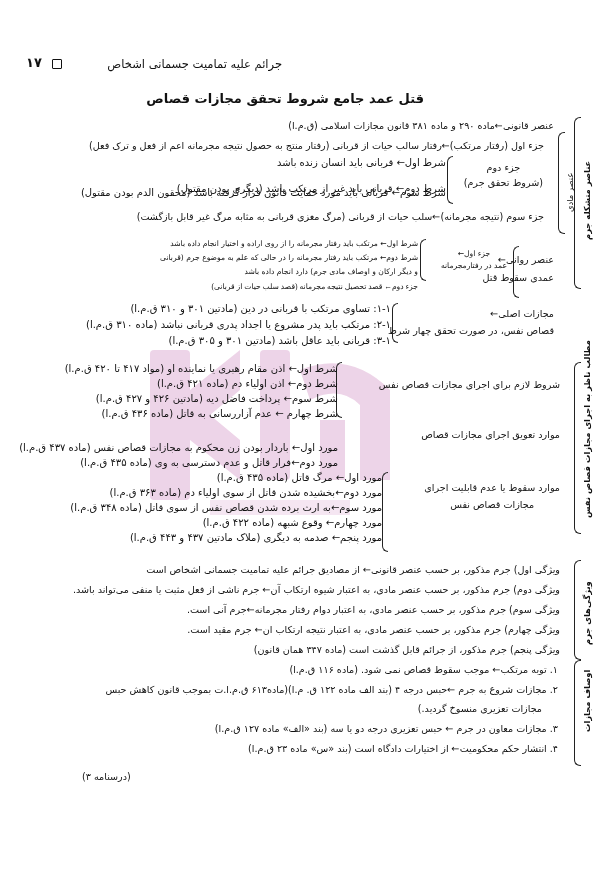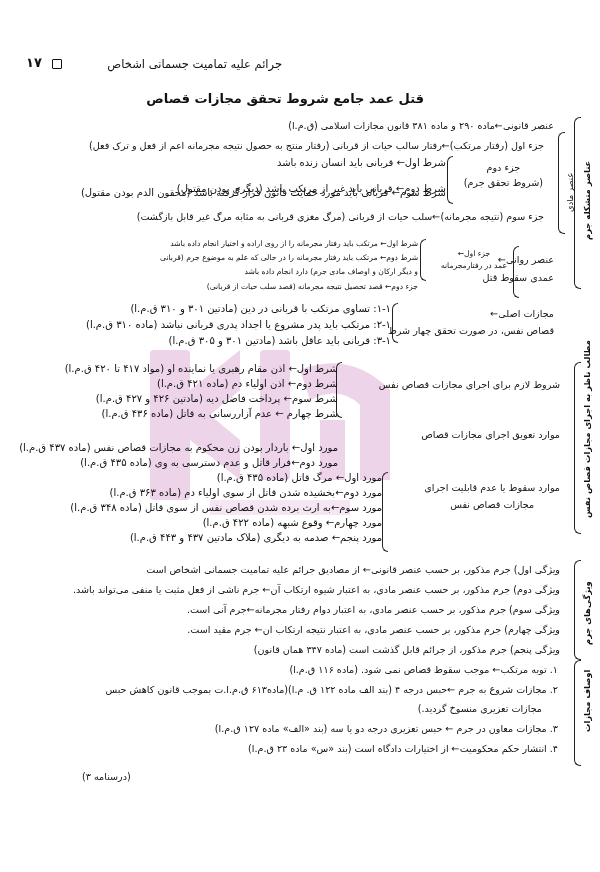--- a/index.html
+++ b/index.html
@@ -68,21 +68,21 @@
 </div>
 <div class="braceL" style="left:513px; top:246px; width:5px; height:50px;"></div>
 <div class="abs rtl t8" style="right:93px; top:250px; text-align:center;">
   <div>جزء اول←</div>
   <div style="margin-top:4px;">عمد در رفتارمجرمانه</div>
 </div>
 <div class="braceL" style="left:420px; top:239px; width:5px; height:40px;"></div>
 <div class="abs rtl t8" style="right:182px; top:240px;">شرط اول← مرتکب باید رفتار مجرمانه را از روی اراده و اختیار انجام داده باشد</div>
 <div class="abs rtl t8" style="right:182px; top:254px;">شرط دوم← مرتکب باید رفتار مجرمانه را در حالی که علم به موضوع جرم (قربانی</div>
 <div class="abs rtl t8" style="right:182px; top:268px;">و دیگر ارکان و اوصاف مادی جرم) دارد انجام داده باشد</div>
-<div class="abs rtl t8" style="right:182px; top:283px;">جزء دوم← قصد تحصیل نتیجه مجرمانه (قصد سلب حیات از قربانی)</div>
+<div class="abs rtl t8" style="right:182px; top:283px;font-family:Liberation Serif, serif;">جزء دوم← قصد تحصیل نتیجه مجرمانه (قصد سلب حیات از قربانی)</div>
 
 <div class="abs rtl t10" style="right:46px; top:309px;">
   <div>مجازات اصلی←</div>
   <div style="margin-top:7px;">قصاص نفس، در صورت تحقق چهار شرط</div>
 </div>
 <div class="braceL" style="left:392px; top:303px; width:5px; height:38px;"></div>
 <div class="abs rtl t9" style="right:209px; top:304px;">۱-۱: تساوی مرتکب با قربانی در دین (مادتین ۳۰۱ و ۳۱۰ ق.م.ا)</div>
 <div class="abs rtl t9" style="right:209px; top:320px;">۲-۱: مرتکب باید پدر مشروع یا اجداد پدری قربانی نباشد (ماده ۳۱۰ ق.م.ا)</div>
 <div class="abs rtl t9" style="right:209px; top:336px;">۳-۱: قربانی باید عاقل باشد (مادتین ۳۰۱ و ۳۰۵ ق.م.ا)</div>
 

